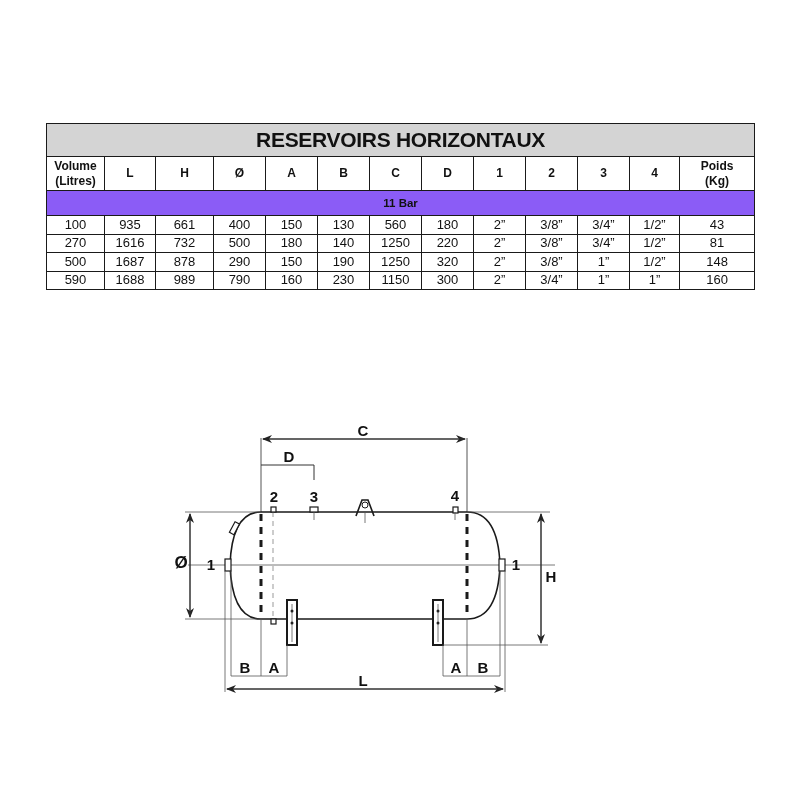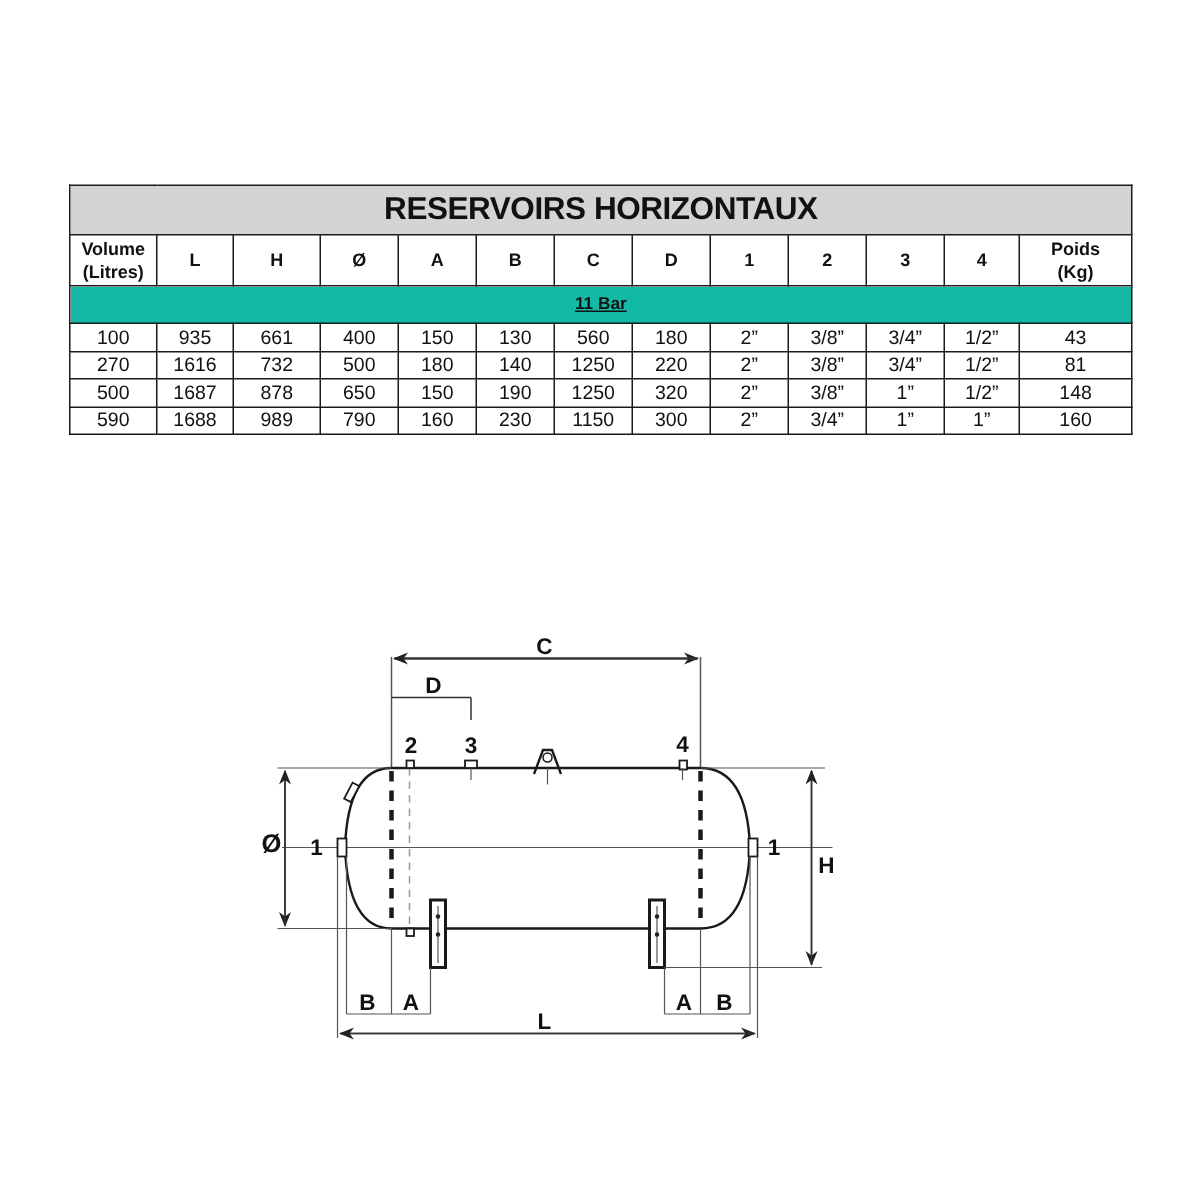--- a/index.html
+++ b/index.html
@@ -14,21 +14,21 @@
       vertical-align: middle; overflow: hidden; white-space: nowrap;
     }
     .title-row th {
       background: #d4d4d4; height: 32px; font-size: 21px; font-weight: bold;
       letter-spacing: -0.3px; color: #111;
     }
     .head-row th {
       background: #ffffff; height: 33px; font-size: 12px; font-weight: bold; line-height: 15px;
     }
     .pressure-row td {
-      background: #14b8a6; height: 24px; font-size: 11.5px; font-weight: bold; text-decoration: underline;
+      background: #8b5cf6; height: 24px; font-size: 11.5px; font-weight: bold;
     }
     .data-row td { height: 17.5px; font-size: 13px; line-height: 16px; }
     svg.diagram { position: absolute; left: 0; top: 400px; }
     .lbl { font-family: "Liberation Sans", "DejaVu Sans", sans-serif; font-weight: bold; fill: #111; }
   </style>
 </head>
 <body>
 
 <table class="spec">
   <colgroup>
@@ -125,21 +125,21 @@
         <td>2”</td>
         <td>3/8”</td>
         <td>3/4”</td>
         <td>1/2”</td>
         <td>81</td>
       </tr>
       <tr class="data-row">
         <td>500</td>
         <td>1687</td>
         <td>878</td>
-        <td>650</td>
+        <td>290</td>
         <td>150</td>
         <td>190</td>
         <td>1250</td>
         <td>320</td>
         <td>2”</td>
         <td>3/8”</td>
         <td>1”</td>
         <td>1/2”</td>
         <td>148</td>
       </tr>

